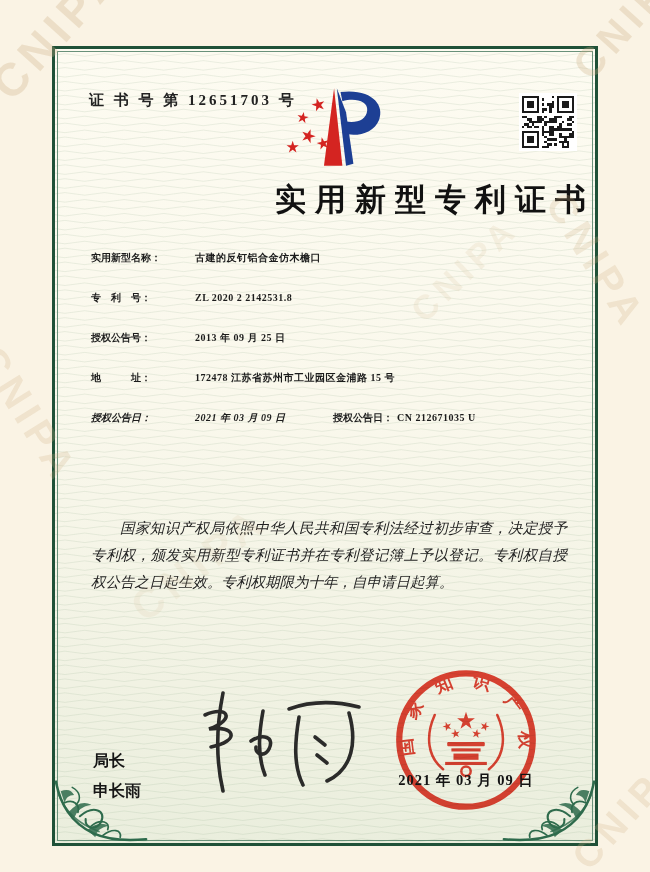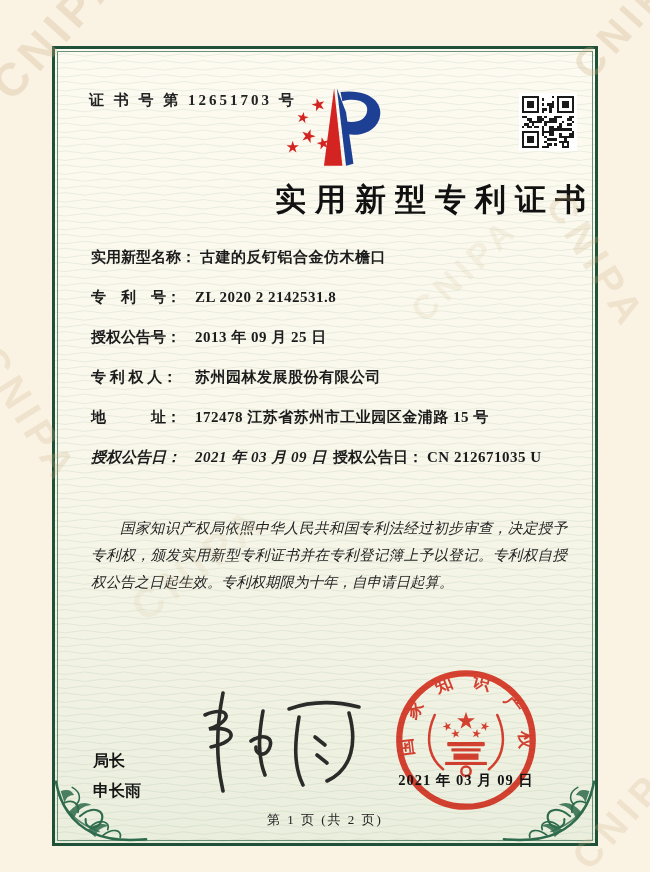--- a/index.html
+++ b/index.html
@@ -49,21 +49,21 @@
   .qr   { position:absolute; left:464px; top:44px; width:58px; height:58px; background:#fff; padding:3px; }
   .qr svg { width:100%; height:100%; display:block; }
 
   .title {
     position:absolute; left:0; top:130px; width:100%;
     text-align:right; font-size:31px; font-weight:bold;
     letter-spacing:9px; color:#111;
   }
 
   .fields { position:absolute; left:36px; top:196px; right:30px; }
-  .row { line-height:25px; margin-bottom:15px; font-size:15px; font-weight:600; white-space:nowrap; }
+  .row { line-height:25px; margin-bottom:15px; font-size:10px; font-weight:600; white-space:nowrap; }
   .lbl { display:inline-block; min-width:100px; white-space:pre; }
   .val { margin-left:4px; letter-spacing:0.5px; }
   .pair1 { display:inline-block; width:242px;font-style:italic; }
 
   .paras {
     position:absolute; left:36px; top:466px; width:476px;
     font-size:14.5px; line-height:1.86; text-align:justify; color:#222;
   }
   .paras p { text-indent:2em;font-style:italic; }
 
@@ -290,23 +290,20 @@
     <div class="row">
       <span class="lbl">实用新型名称：</span><span class="val">古建的反钉铝合金仿木檐口</span>
     </div>
     <div class="row">
       <span class="lbl">专　利　号：</span><span class="val">ZL 2020 2 2142531.8</span>
     </div>
     <div class="row">
       <span class="lbl">授权公告号：</span><span class="val">2013 年 09 月 25 日</span>
     </div>
     <div class="row">
-      <span class="lbl">专 利 权 人：</span><span class="val">苏州园林发展股份有限公司</span>
-    </div>
-    <div class="row">
       <span class="lbl">地　　　址：</span><span class="val">172478 江苏省苏州市工业园区金浦路 15 号</span>
     </div>
     <div class="row">
       <span class="pair1"><span class="lbl">授权公告日：</span><span class="val">2021 年 03 月 09 日</span></span><span class="lbl" style="min-width:0">授权公告日：</span><span class="val">CN 212671035 U</span>
     </div>
   </div>
 
   <div class="paras">
     <p>国家知识产权局依照中华人民共和国专利法经过初步审查，决定授予专利权，颁发实用新型专利证书并在专利登记簿上予以登记。专利权自授权公告之日起生效。专利权期限为十年，自申请日起算。</p>
   </div>
@@ -352,14 +349,13 @@
       </g>
       <g fill="none" stroke="#e02b1b" stroke-width="2.4" stroke-linecap="round">
         <path d="M40,46 C31,66 33,86 48,98"></path>
         <path d="M100,46 C109,66 107,86 92,98"></path>
         <circle cx="70" cy="100" r="4.5"></circle>
       </g>
     </g>
   </svg>
   <div class="seal-date">2021 年 03 月 09 日</div>
 
-  <div class="footer">第 1 页 (共 2 页)</div>
 </div>
 
 </body></html>

